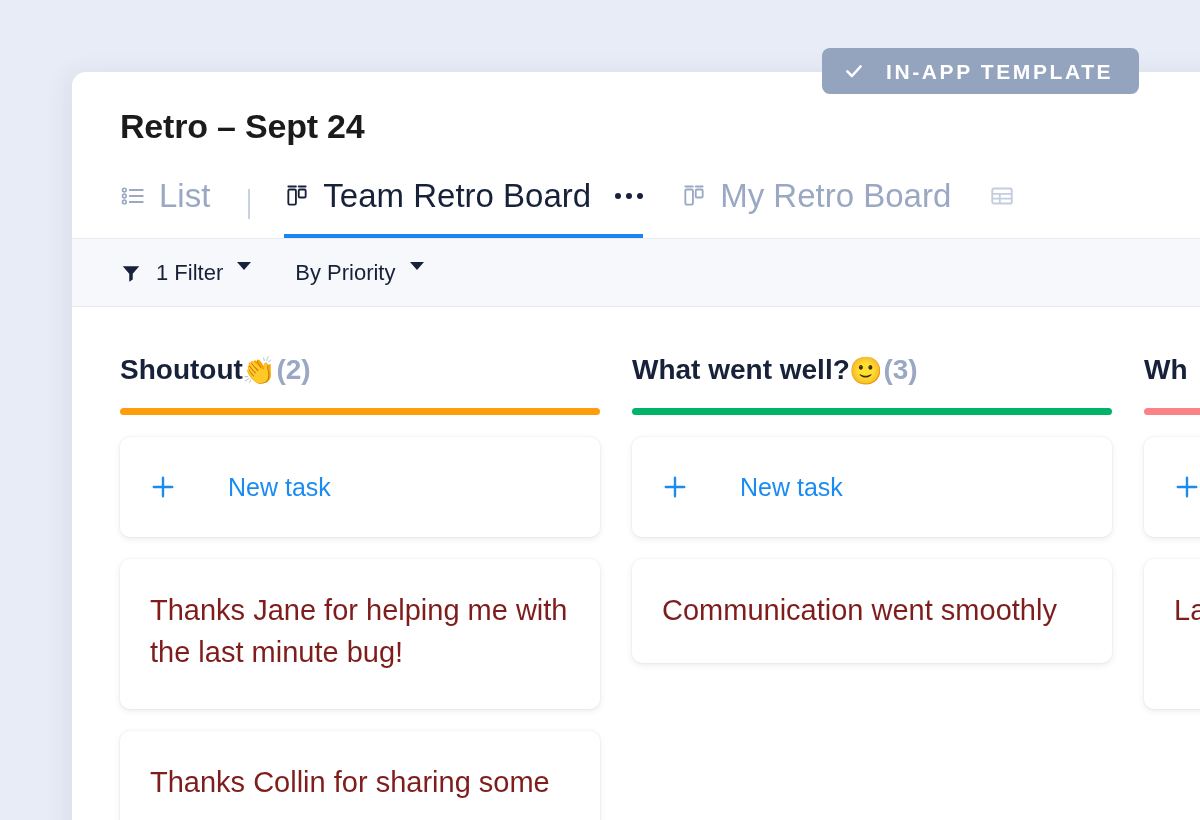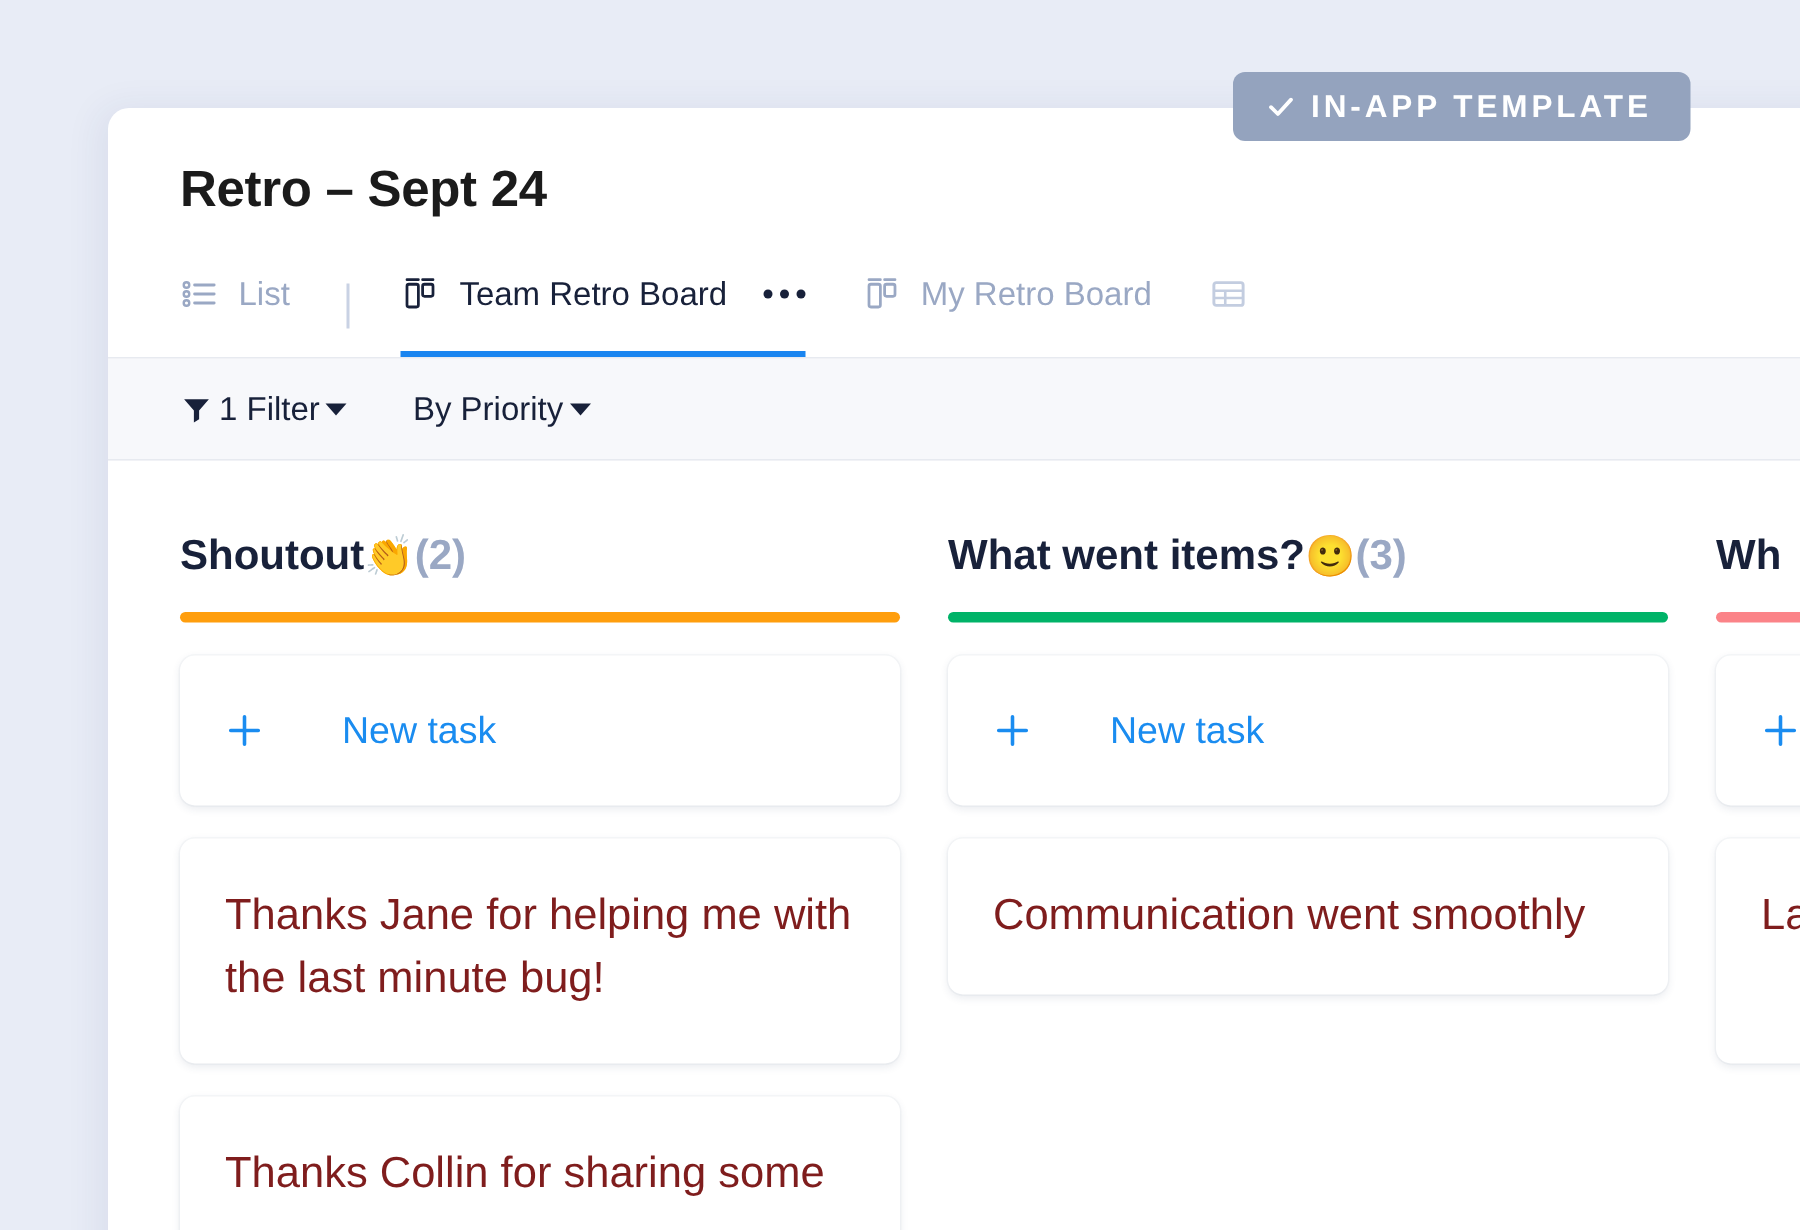--- a/index.html
+++ b/index.html
@@ -17,21 +17,21 @@
 
   
   .badge {
     position: absolute;
     left: 822px;
     top: 48px;
     height: 46px;
     padding: 0 26px 0 22px;
     display: flex;
     align-items: center;
-    gap: 10px;
+    gap: 22px;
     background: #94a3be;
     border-radius: 8px;
     z-index: 30;
     box-sizing: border-box;
   }
   .badge-check {
     width: 20px;
     height: 20px;
     display: block;
     flex: none;
@@ -92,21 +92,21 @@
     position: relative;
     cursor: pointer;
   }
   .tab-icon {
     width: 26px;
     height: 26px;
     flex: none;
     display: block;
   }
   .tab-label {
-    font-size: 22px;
+    font-size: 33px;
     color: #9aa8c4;
     line-height: 1;
   }
   .tab.active .tab-label {
     color: #18213a;
   }
   .tab.active::after {
     content: "";
     position: absolute;
     left: 0;
@@ -142,22 +142,21 @@
     display: flex;
     align-items: center;
     height: 68px;
     padding-left: 48px;
     background: #f7f8fb;
     border-bottom: 1px solid #e7eaf0;
     box-sizing: border-box;
   }
   .filter-item {
     display: flex;
-    align-items: center;
-    gap: 4px;
+    gap: 14px;
     margin-right: 44px;
     cursor: pointer;
     white-space: nowrap;
   }
   .funnel-icon {
     width: 22px;
     height: 22px;
     display: block;
     flex: none;
   }
@@ -336,21 +335,21 @@
         </svg>
         <span class="newtask-label">New task</span>
       </div>
 
       <div class="card task tall">Thanks Jane for helping me with the last minute bug!</div>
       <div class="card task">Thanks Collin for sharing some</div>
     </div>
 
     <div class="column">
       <div class="col-head">
-        <span>What went items?</span>
+        <span>What went well?</span>
         <span class="col-emoji">🙂</span>
         <span class="col-count">(3)</span>
       </div>
       <div class="col-bar" style="background:#00b368"></div>
 
       <div class="card newtask">
         <svg class="plus-icon" viewBox="0 0 24 24" aria-hidden="true">
           <path d="M12 3.5V20.5M3.5 12H20.5" stroke="#1a8cf0" stroke-width="2.2" stroke-linecap="round"></path>
         </svg>
         <span class="newtask-label">New task</span>

